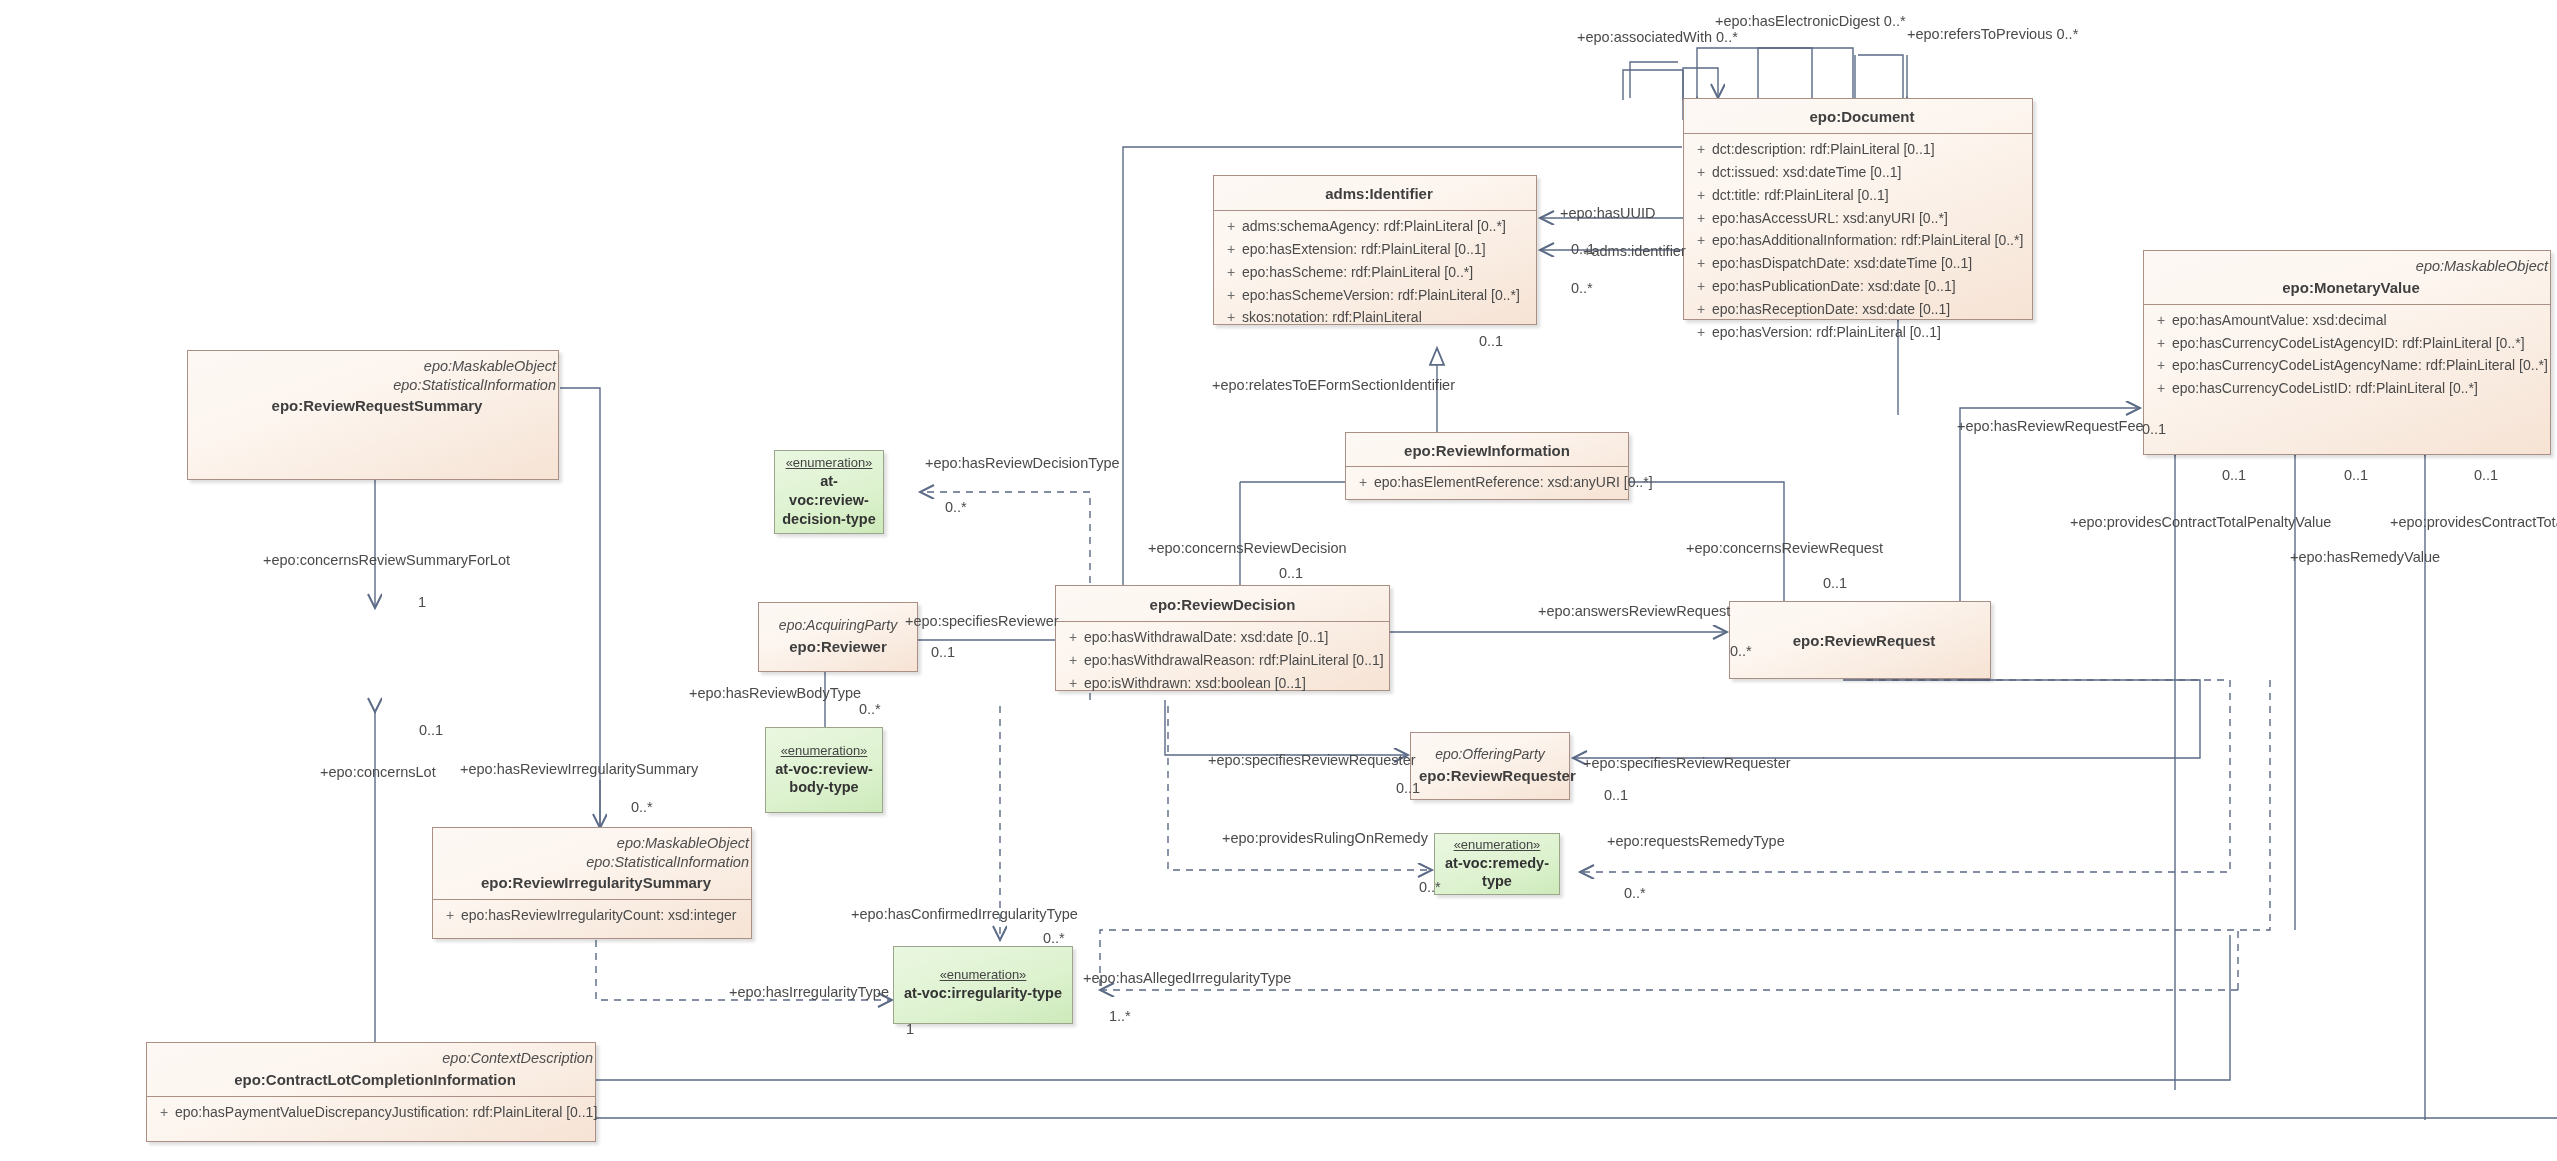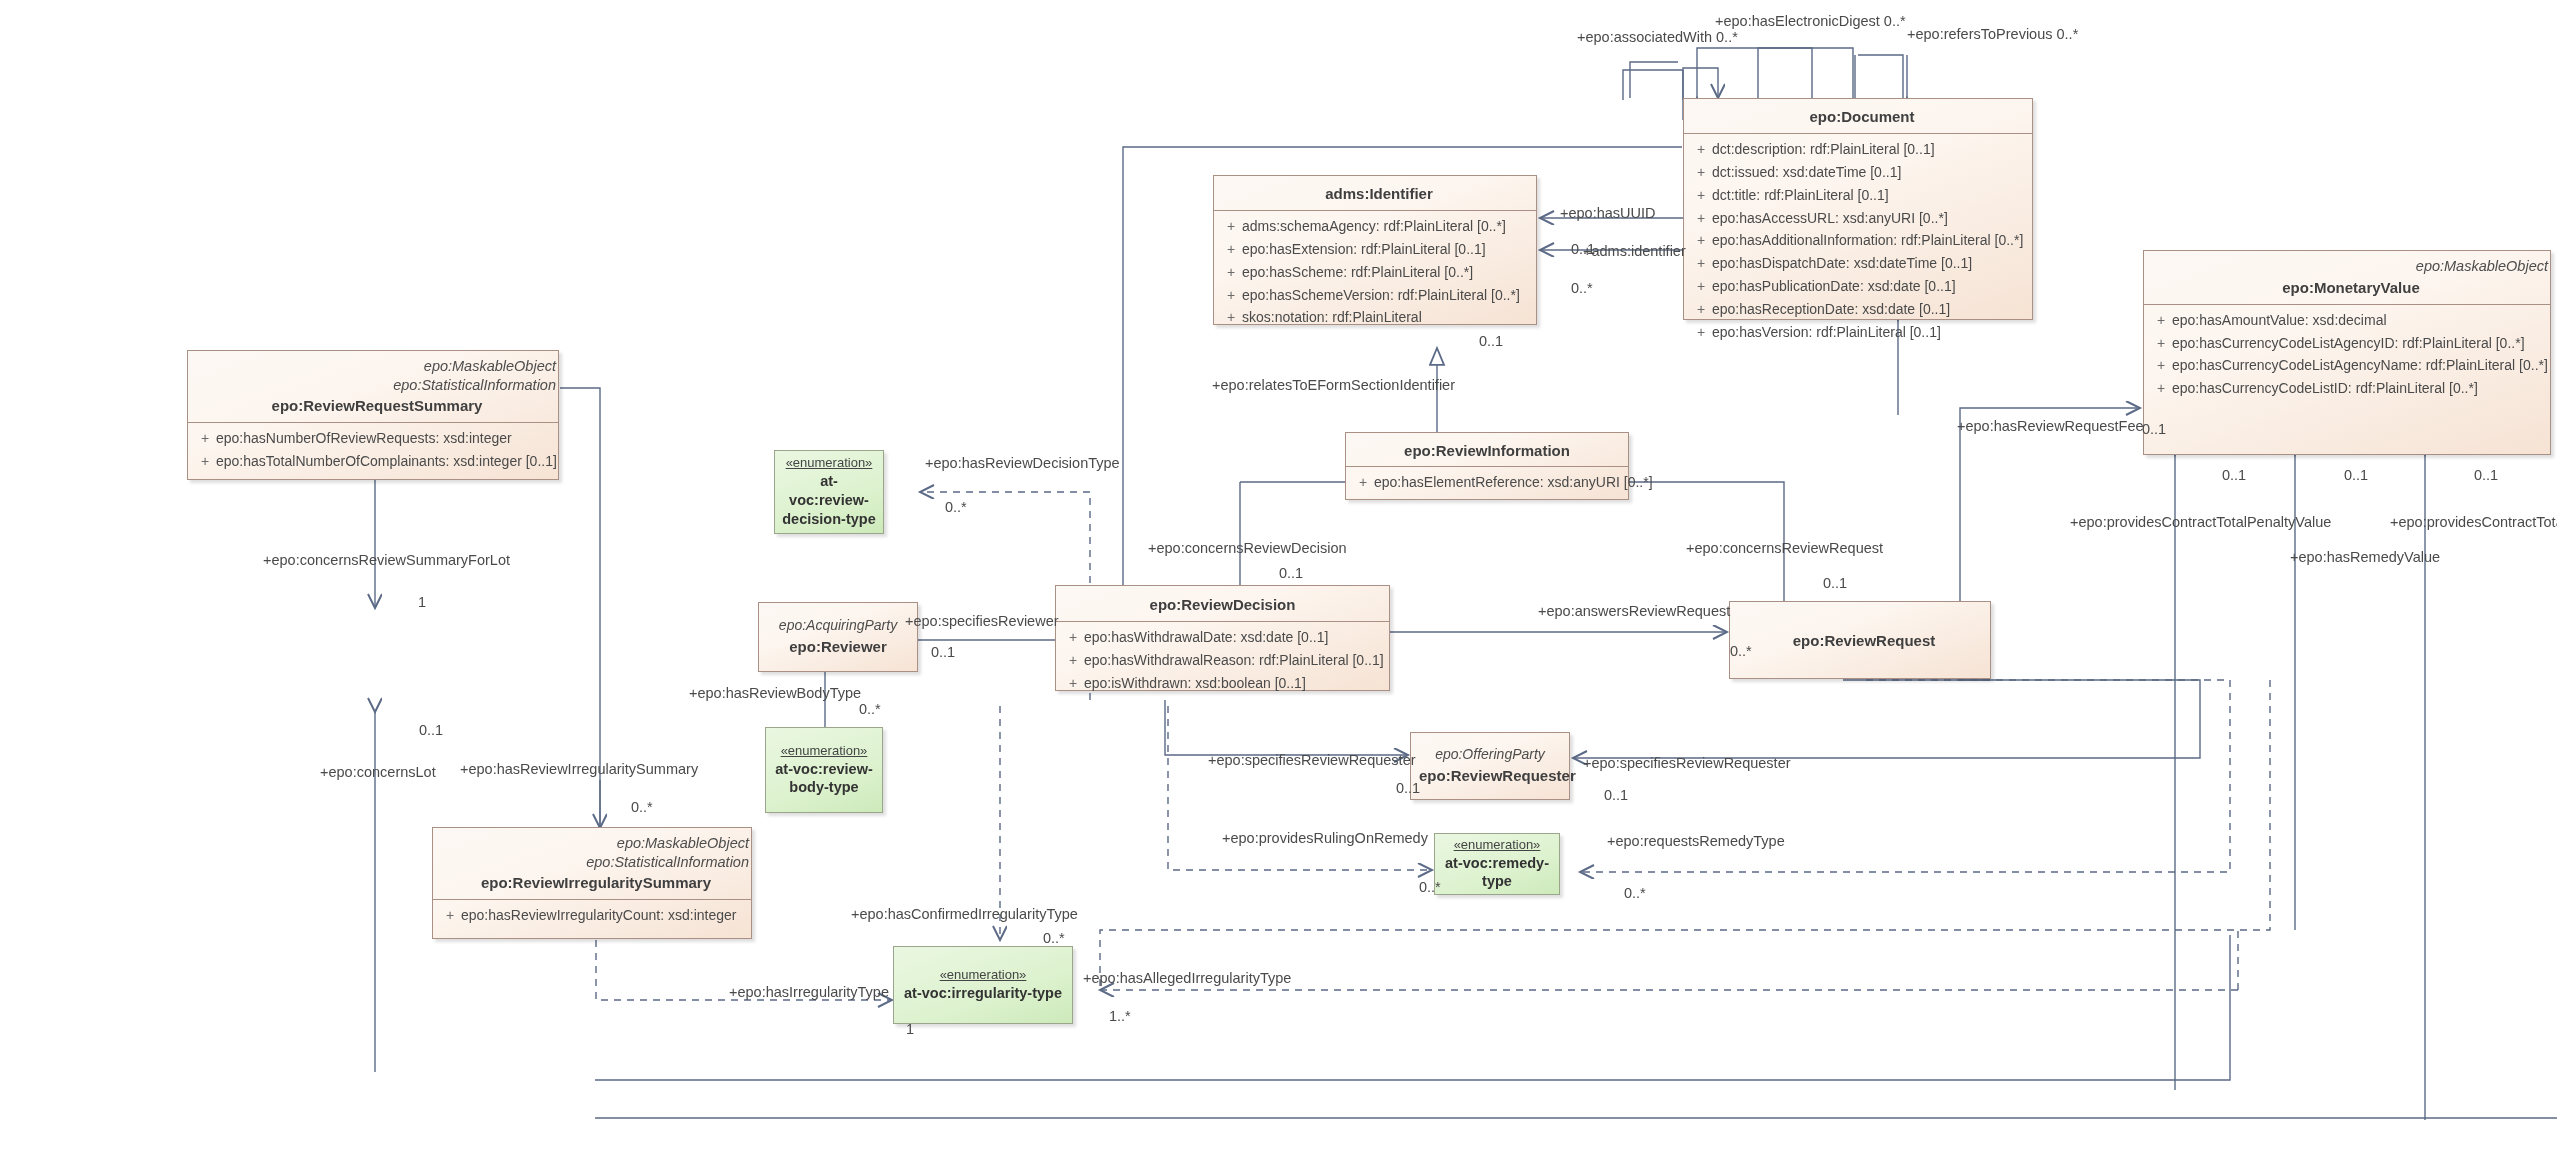--- a/index.html
+++ b/index.html
@@ -248,24 +248,20 @@
       <div class="attr"><span class="vis">+</span><span>epo:hasCurrencyCodeListID: rdf:PlainLiteral [0..*]</span></div>
     </div>
   </div>
 
   <div class="umlbox" style="left:187px;top:350px;width:372px;height:130px;">
     <div class="hdr">
       <span class="stereo">epo:MaskableObject</span>
       <span class="stereo">epo:StatisticalInformation</span>
       <span class="cname">epo:ReviewRequestSummary</span>
     </div>
-    <div class="attrs">
-      <div class="attr"><span class="vis">+</span><span>epo:hasNumberOfReviewRequests: xsd:integer</span></div>
-      <div class="attr"><span class="vis">+</span><span>epo:hasTotalNumberOfComplainants: xsd:integer [0..1]</span></div>
-    </div>
   </div>
 
 
   <div class="umlbox" style="left:1345px;top:432px;width:284px;height:68px;">
     <div class="hdr" style="padding:6px 10px 6px 10px;">
       <span class="cname">epo:ReviewInformation</span>
     </div>
     <div class="attrs">
       <div class="attr"><span class="vis">+</span><span>epo:hasElementReference: xsd:anyURI [0..*]</span></div>
     </div>
@@ -306,20 +302,29 @@
     <div class="hdr">
       <span class="stereo">epo:MaskableObject</span>
       <span class="stereo">epo:StatisticalInformation</span>
       <span class="cname">epo:ReviewIrregularitySummary</span>
     </div>
     <div class="attrs">
       <div class="attr"><span class="vis">+</span><span>epo:hasReviewIrregularityCount: xsd:integer</span></div>
     </div>
   </div>
 
+  <div class="umlbox" style="left:146px;top:1042px;width:450px;height:100px;">
+    <div class="hdr">
+      <span class="stereo">epo:ContextDescription</span>
+      <span class="cname">epo:ContractLotCompletionInformation</span>
+    </div>
+    <div class="attrs">
+      <div class="attr"><span class="vis">+</span><span>epo:hasPaymentValueDiscrepancyJustification: rdf:PlainLiteral [0..1]</span></div>
+    </div>
+  </div>
 
   <div class="enumbox" style="left:774px;top:450px;width:110px;height:84px;">
     <span class="stereo">«enumeration»</span>
     <span class="cname">at-voc:review-</span>
     <span class="cname">decision-type</span>
   </div>
 
   <div class="enumbox" style="left:765px;top:727px;width:118px;height:86px;">
     <span class="stereo">«enumeration»</span>
     <span class="cname">at-voc:review-</span>

